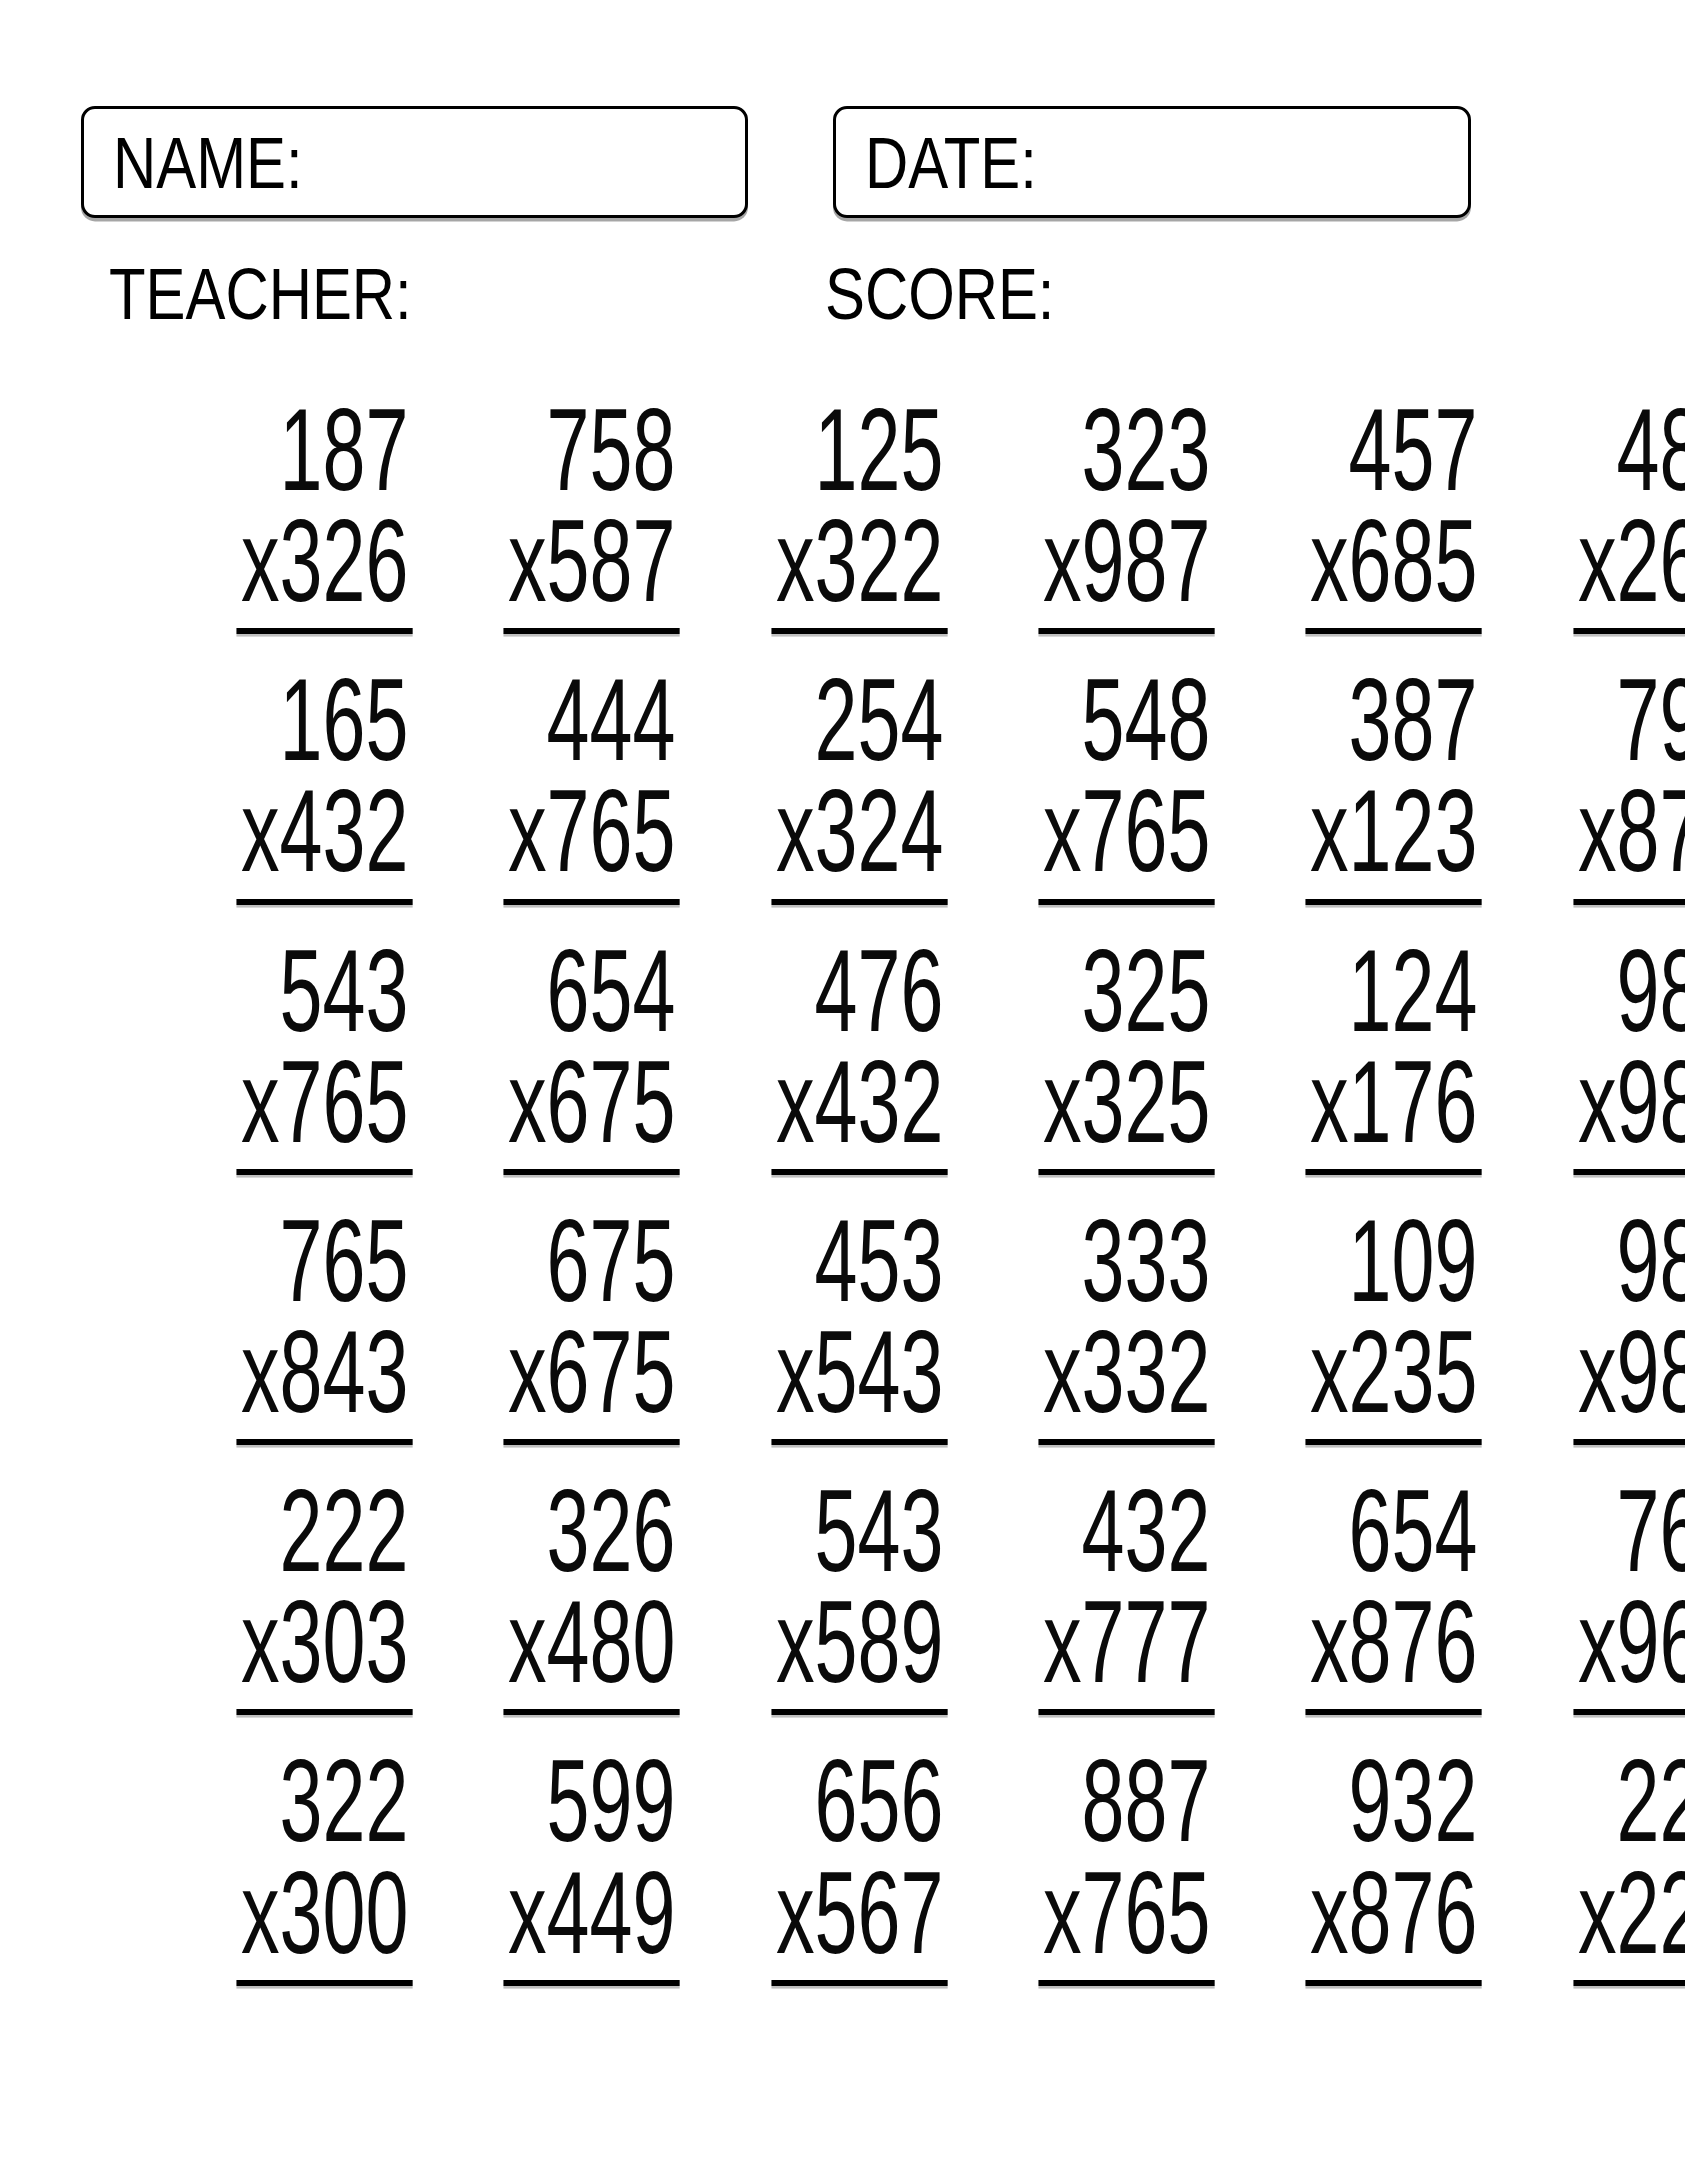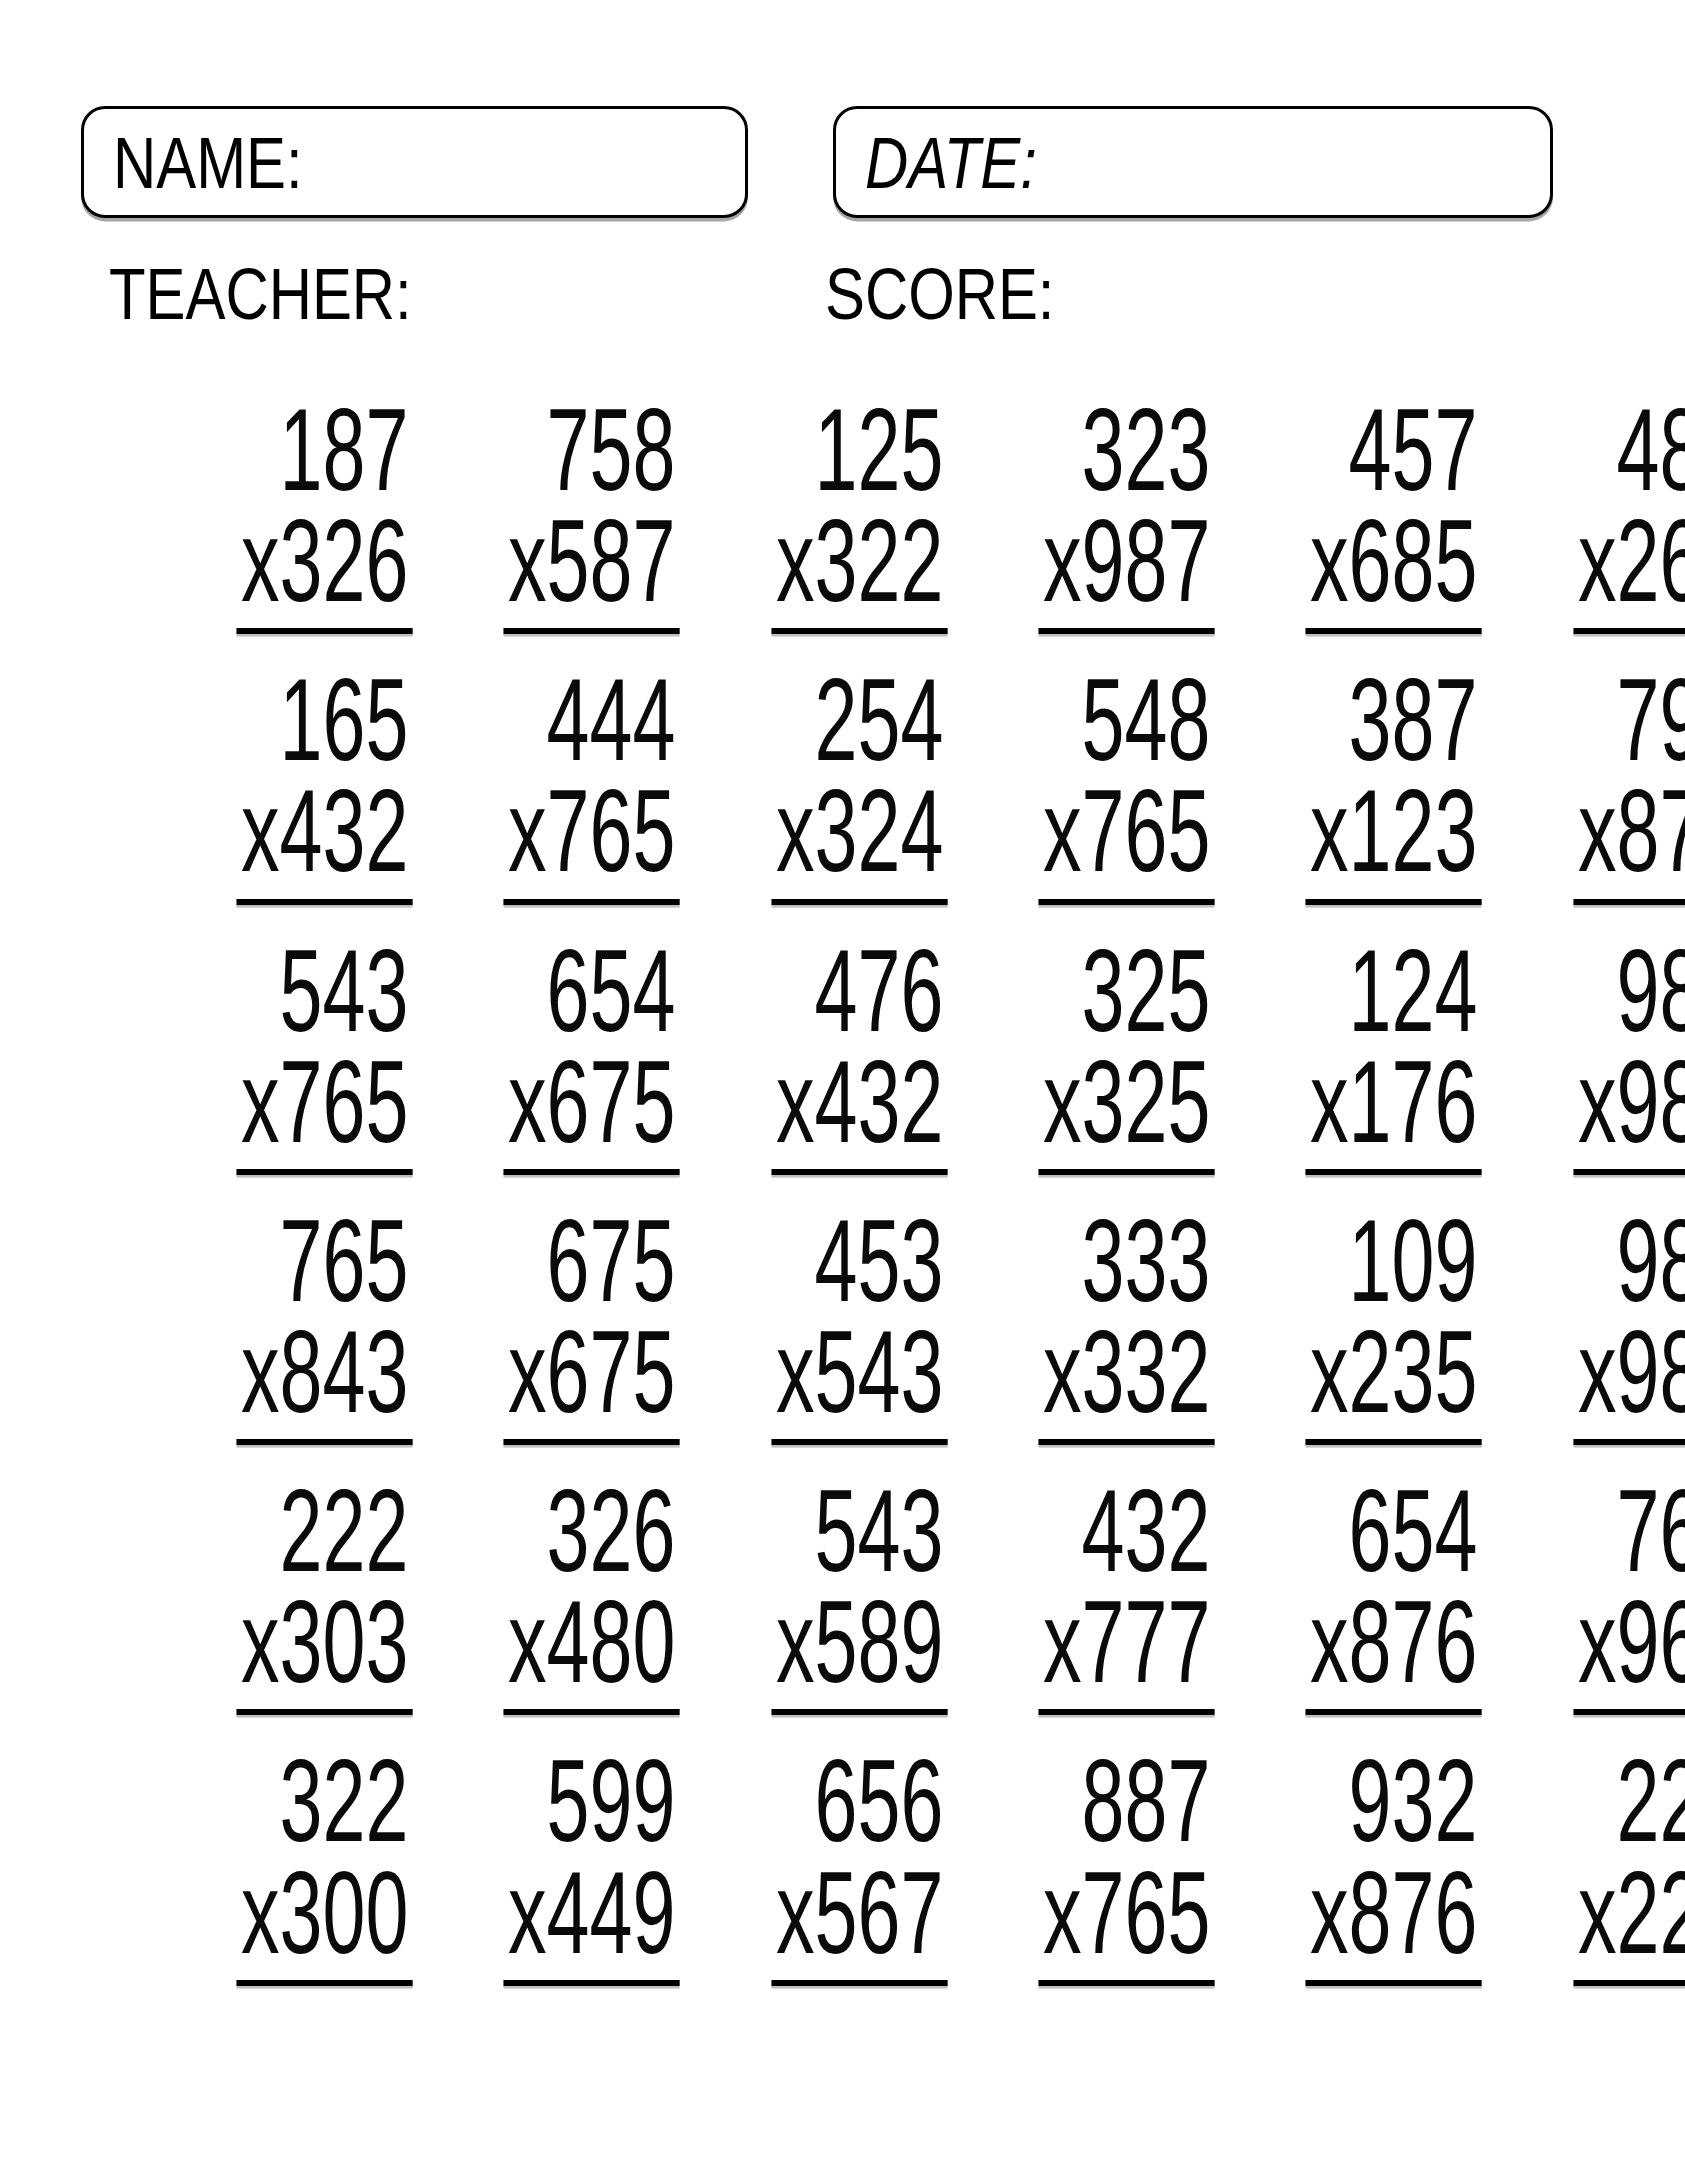--- a/index.html
+++ b/index.html
@@ -9,29 +9,29 @@
     background:#ffffff;
     font-family:"Liberation Sans", sans-serif;
     color:#000000;
     overflow:hidden;
   }
   
   .fieldbox{
     position:absolute;
     height:112px;
     border:3.4px solid #000000;
-    border-radius:24px;
+    border-radius:14px;
     background:#ffffff;
     box-shadow:0 3.4px 0 rgba(0,0,0,0.35);
     display:flex;align-items:center;
     padding-left:29px;
     box-sizing:border-box;
   }
   .name-box{left:81px;top:106px;width:667px;}
-  .date-box{left:833px;top:106px;width:720px;font-style:italic;}
+  .date-box{left:833px;top:106px;width:638px;}
   .fieldlabel{
     font-size:73px;line-height:1;
     transform:scaleX(0.82);transform-origin:left center;
     white-space:nowrap;
   }
   .teacher-label{position:absolute;left:109px;top:257px;}
   .score-label{position:absolute;left:825px;top:257px;}
 
   
   .problems{

